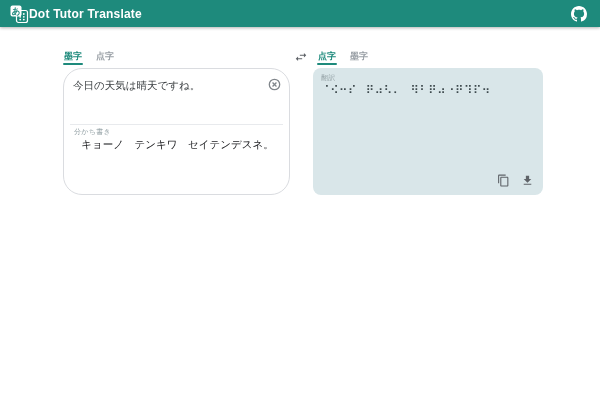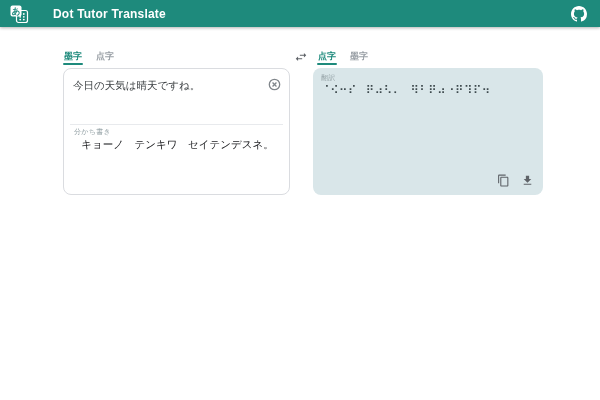--- a/index.html
+++ b/index.html
@@ -13,21 +13,21 @@
   
   .header {
     position:absolute; top:0; left:0; width:600px; height:27px;
     background:var(--header-bg,#1e8a7c);
     display:flex; align-items:center;
     box-shadow:0 1px 3px rgba(0,0,0,.3);
     z-index:5;
   }
   .logo { width:20px; height:20px; margin-left:9px; flex:0 0 auto; }
   .app-title {
-    color:#ffffff; font-size:12px; font-weight:bold; margin-left:24px;
+    color:#ffffff; font-size:12px; font-weight:bold; margin-left:0;
     letter-spacing:.2px; white-space:nowrap;
   }
   .header-spacer { flex:1; }
   .gh-btn {
     width:22px; height:22px; margin-right:10px; border:none; background:transparent;
     display:flex; align-items:center; justify-content:center; cursor:pointer; padding:0;
   }
   .gh-btn svg { width:16px; height:16px; fill:#ffffff; }
 
   
@@ -50,21 +50,21 @@
   .swap-btn {
     position:absolute; left:293px; top:23px; width:16px; height:14px;
     background:transparent; border:none; padding:0; cursor:pointer;
   }
   .swap-btn svg { width:14px; height:14px; fill:#5f6368; }
 
   
   .card-input {
     position:absolute; left:63px; top:41px; width:227px; height:127px;
     background:#ffffff; border:1px solid var(--card-border,#dadce0);
-    border-radius:8px;
+    border-radius:19px;
   }
   .source-text {
     position:absolute; left:9px; top:9px; right:26px;
     font-size:10.5px; color:var(--text-primary,#3c4043); line-height:1.4;
     border:none; background:transparent; outline:none;
   }
   .clear-btn {
     position:absolute; right:8px; top:9px; width:14px; height:14px;
     background:transparent; border:none; padding:0; cursor:pointer;
   }

